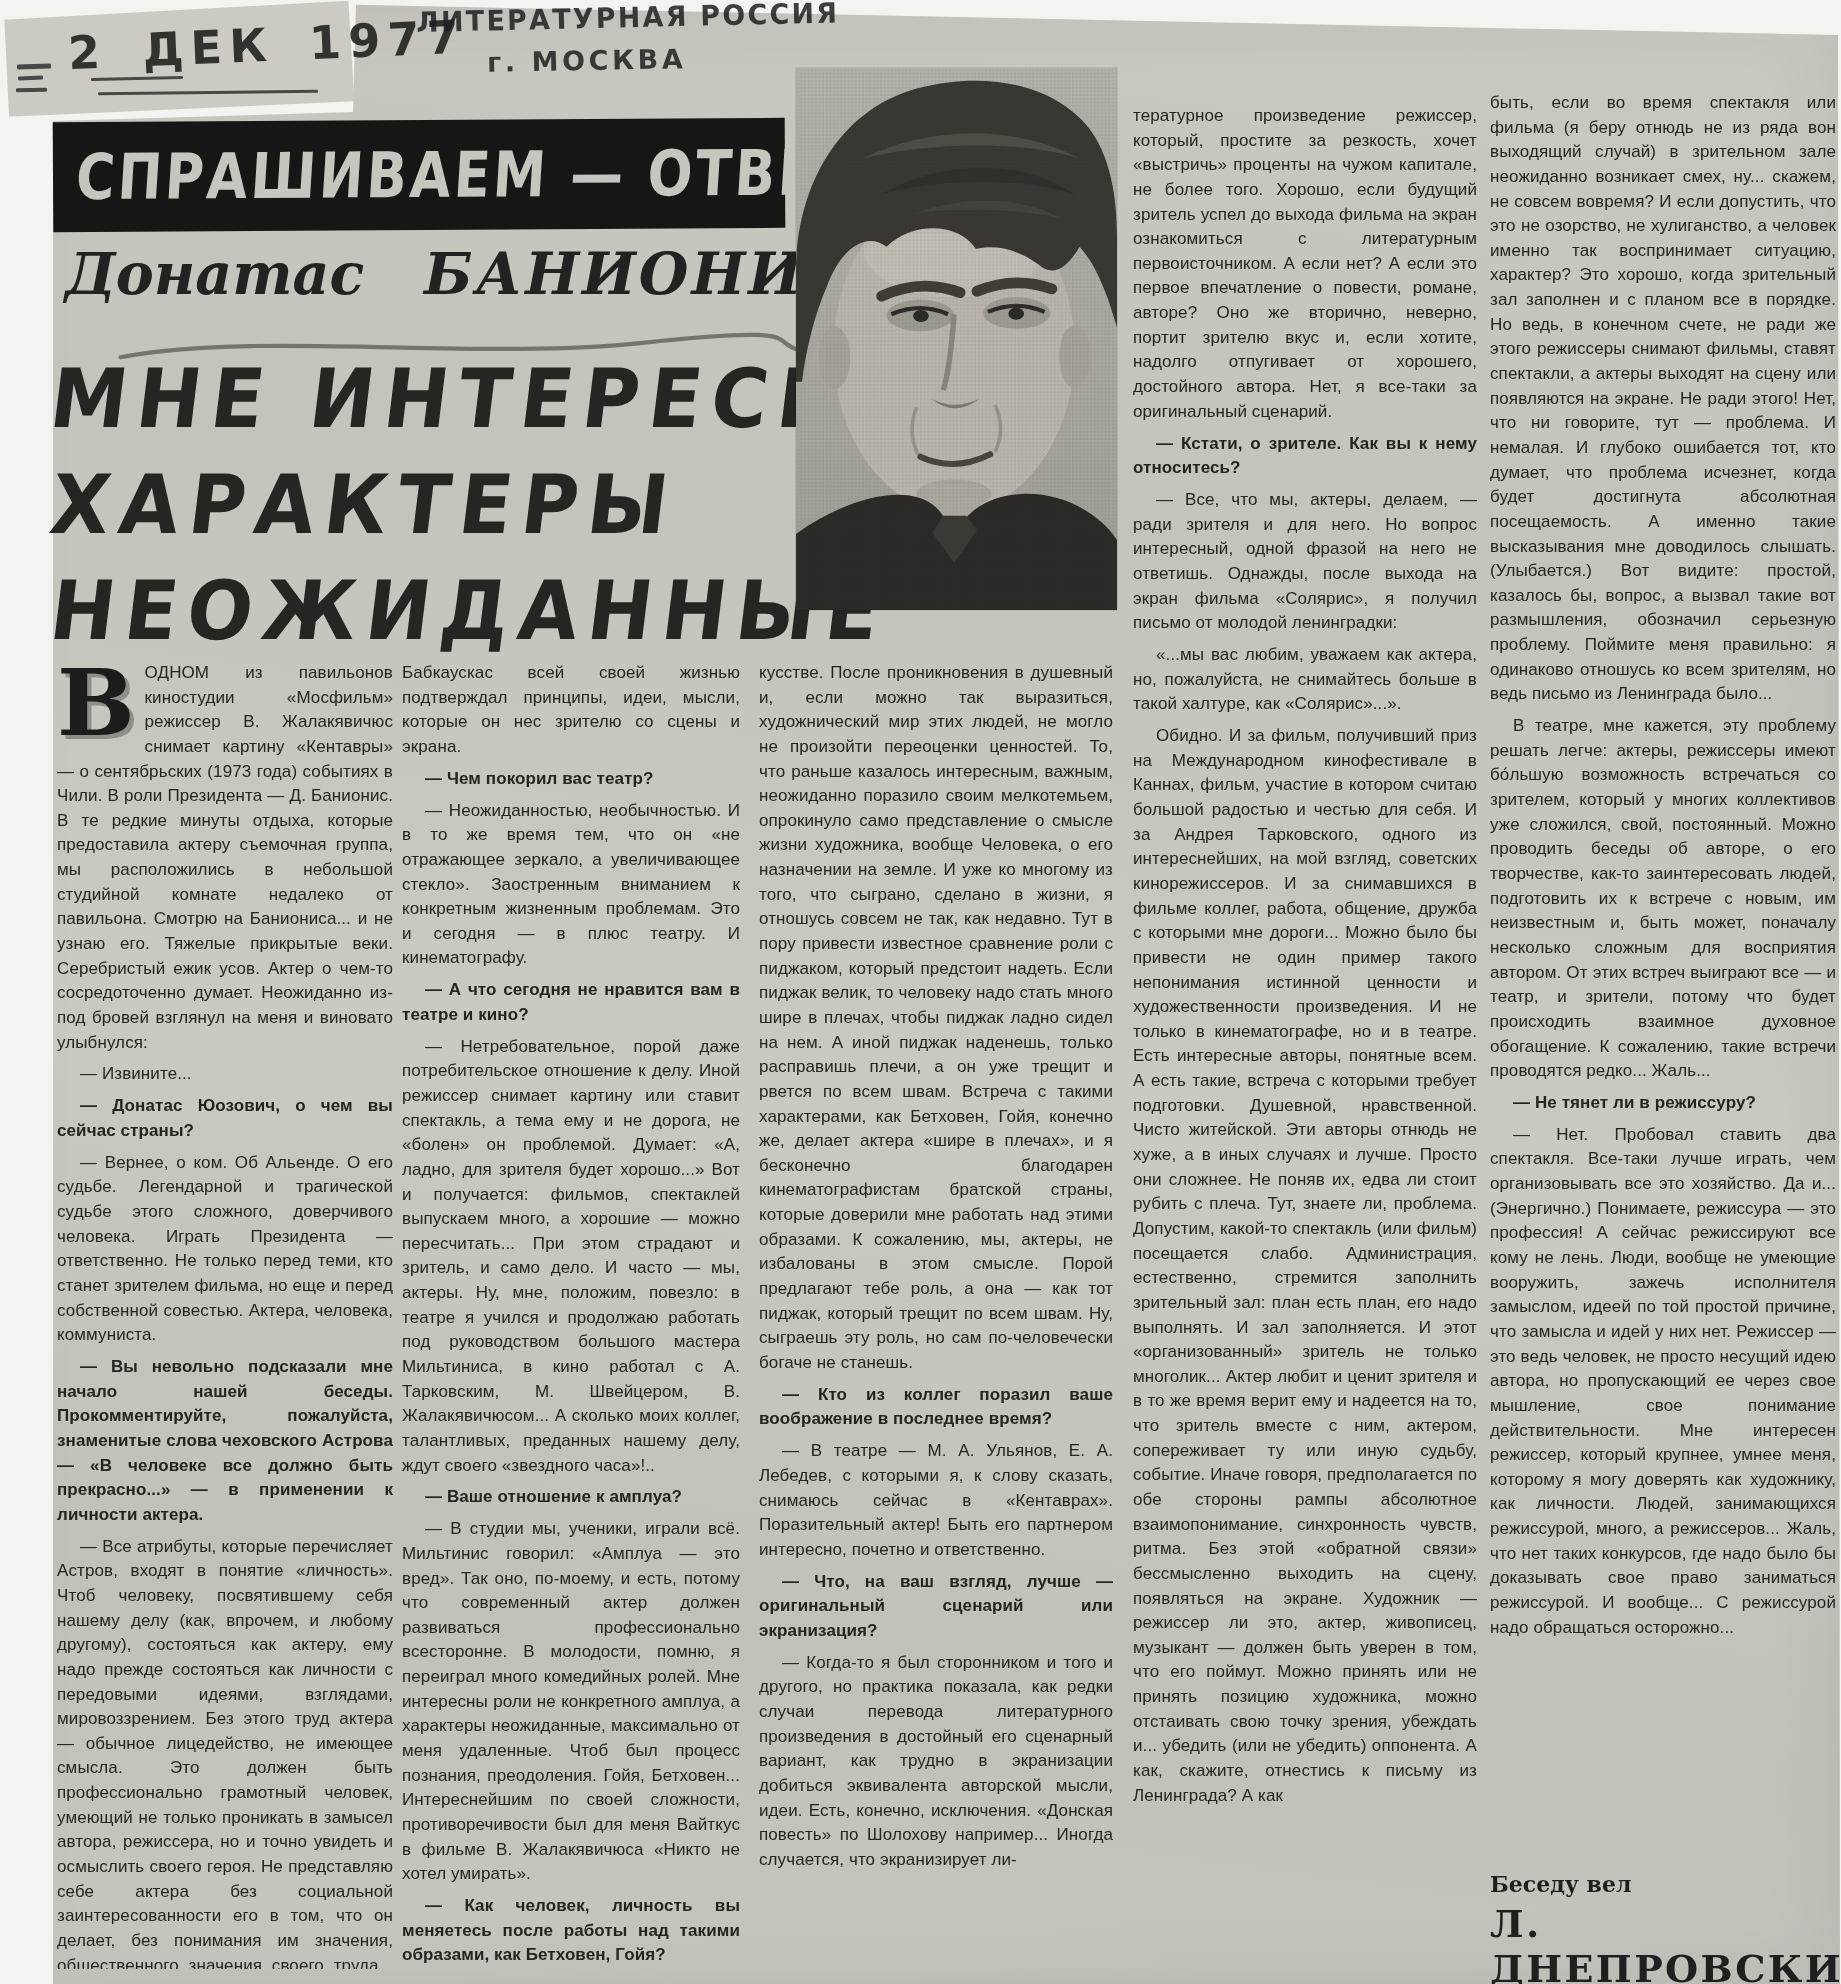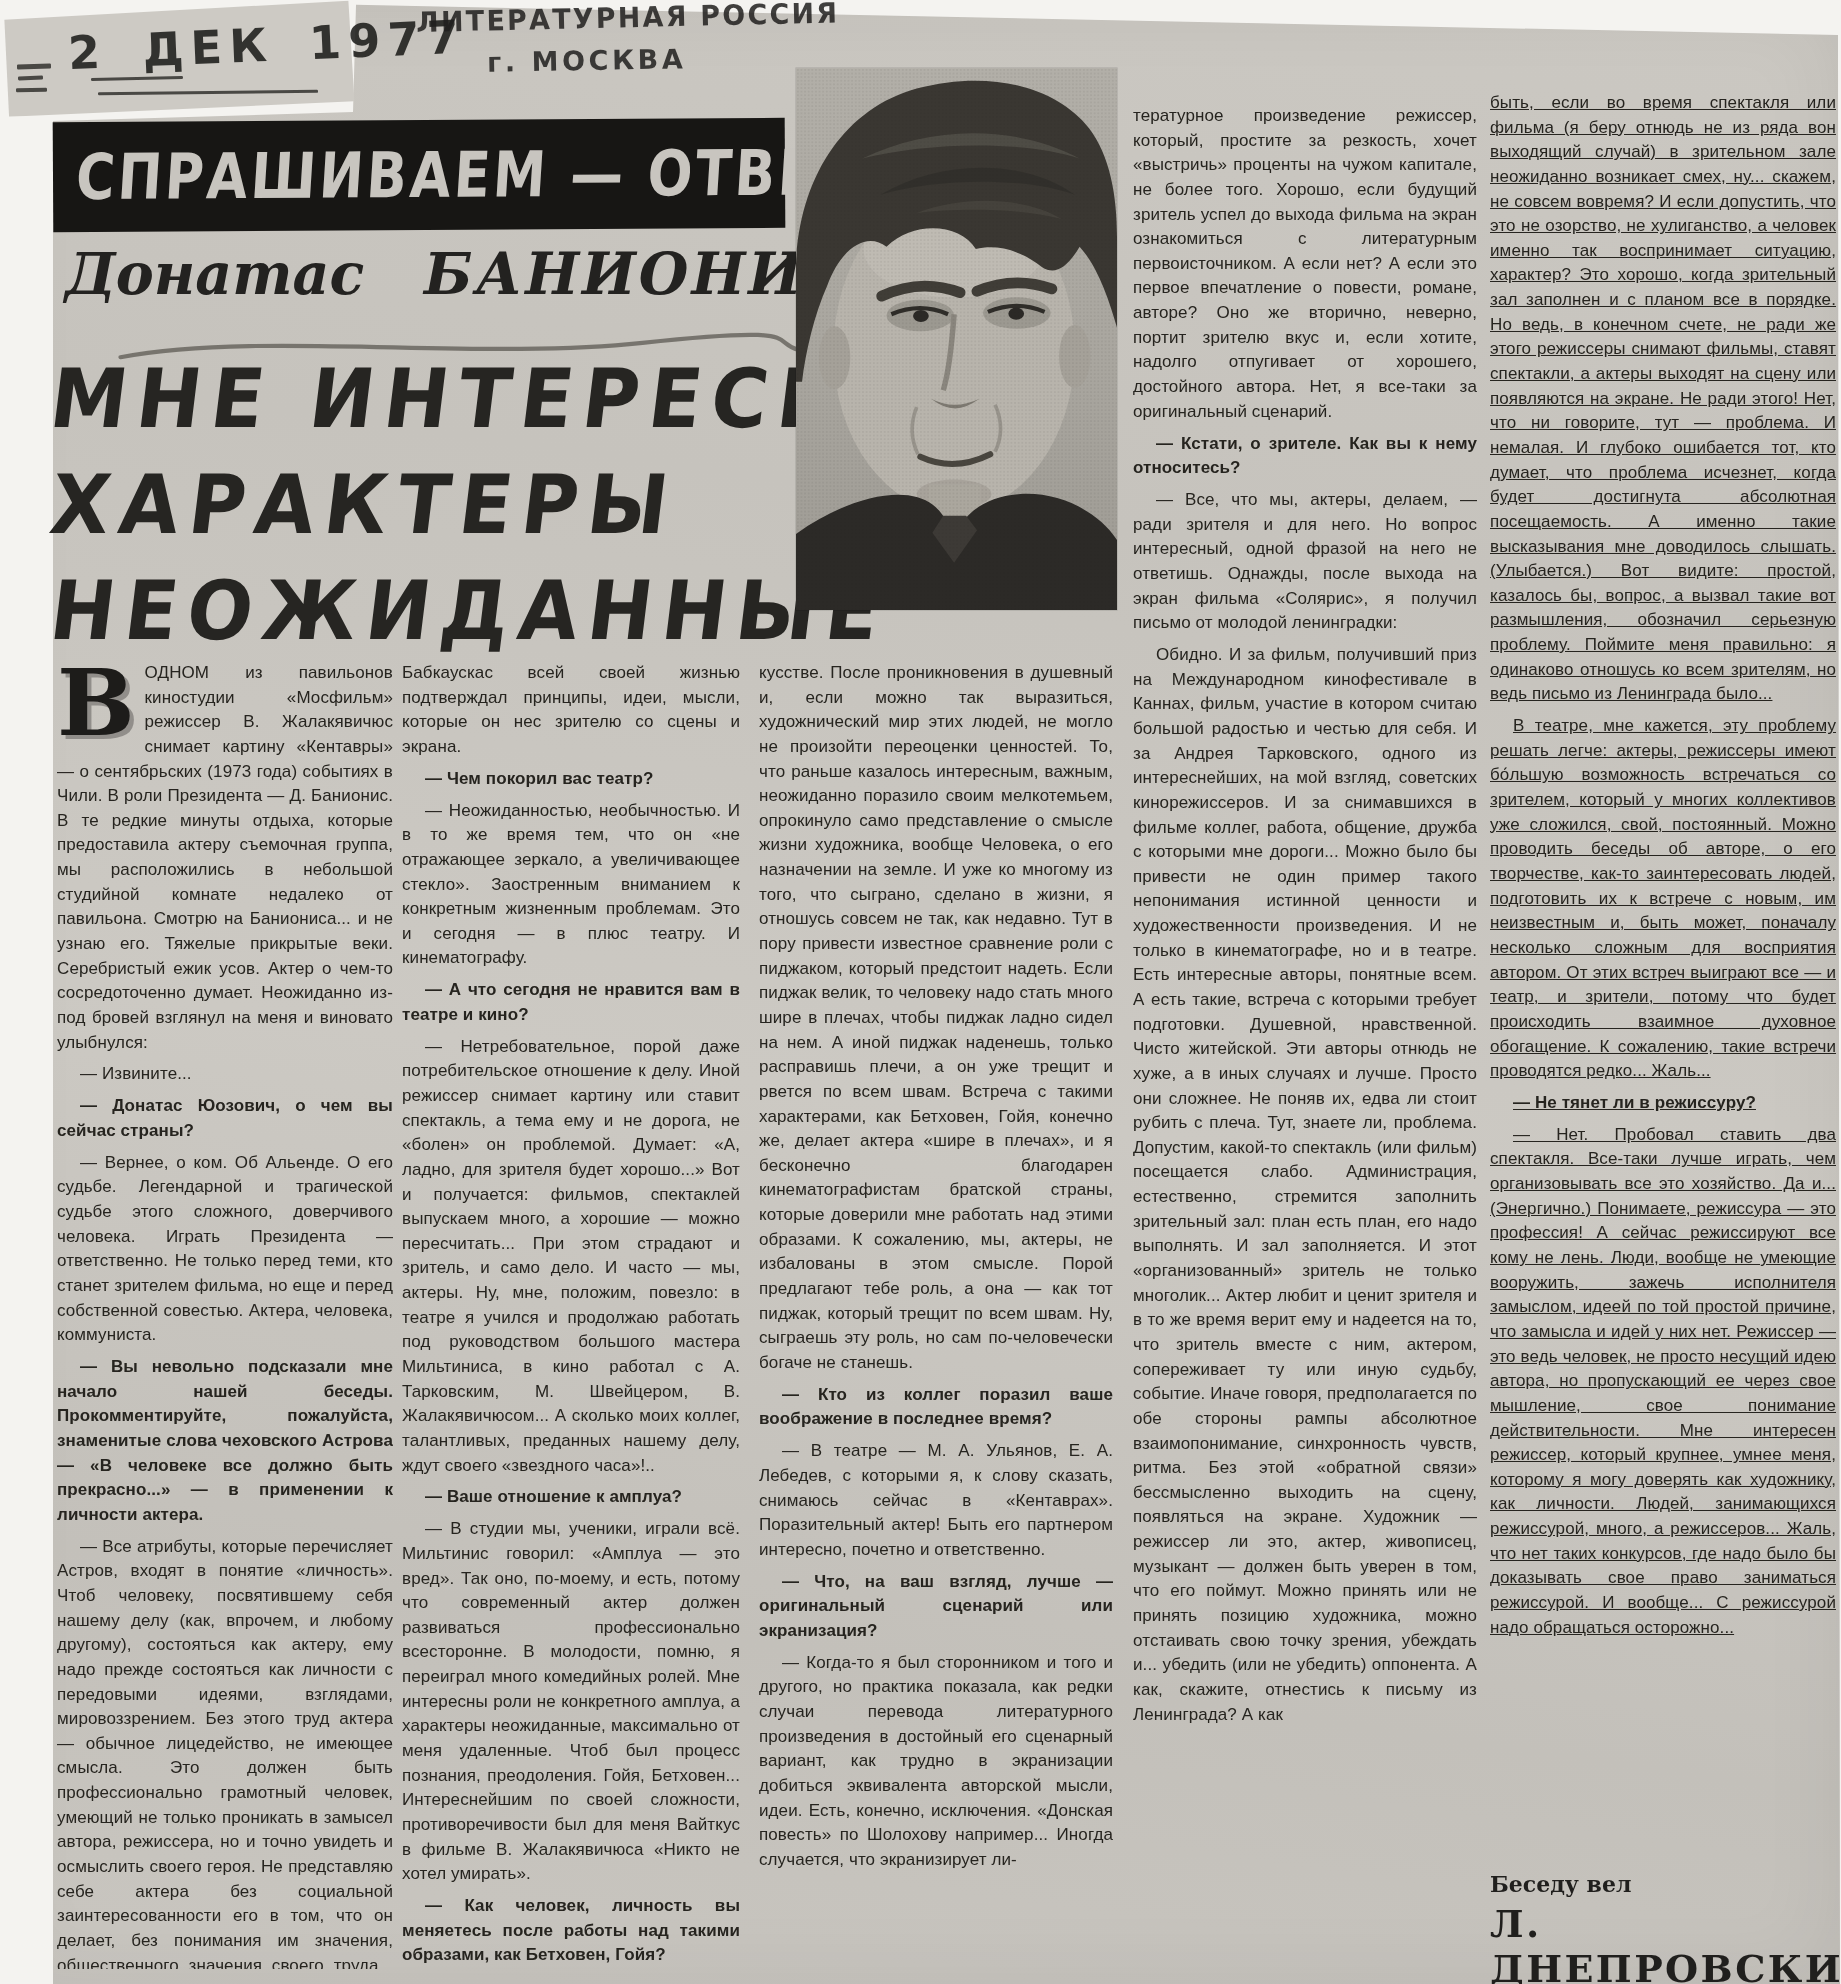--- a/index.html
+++ b/index.html
@@ -51,21 +51,21 @@
   .col p{margin:0 0 7.2px;text-indent:23px;}
   .col p.kind-lead,.col p.kind-cont{text-indent:0;}
   .col p.kind-question{font-weight:bold;}
   .col p.kind-closing{font-weight:bold;}
   .dropcap{float:left;font-family:"DejaVu Serif",serif;font-weight:bold;font-size:92px;
     line-height:.8;margin:6px 9.7px 1.2px 0;color:#1d1c1a;text-shadow:4.2px 4.2px 0 rgba(29,28,26,.33);}
   #col1{left:57px;  top:661px;width:336px;height:1308px;}
   #col2{left:402px; top:661px;width:338px;height:1308px;}
   #col3{left:759px;top:661px;width:354px;height:1308px;}
   #col4{left:1133px;top:104px; width:344px;height:1879px;}
-  #col5{left:1490px;top:91px; width:346px;height:1770px;text-decoration:underline;}
+  #col5{left:1490px;top:91px; width:346px;height:1770px;}
 
   
   .credit{position:absolute;left:1490px;top:1871px;width:346px;
     font-family:"DejaVu Serif",serif;font-weight:bold;color:#201f1d;}
   .credit .label{font-size:22px;padding-right:24px;}
   .credit .name{font-size:38px;letter-spacing:2.4px;margin-top:3.6px;}
 </style>
 </head>
 <body>
 
@@ -173,20 +173,21 @@
       <p class="para kind-cont">кусстве. После проникновения в душевный и, если можно так выразиться, художнический мир этих людей, не могло не произойти переоценки ценностей. То, что раньше казалось интересным, важным, неожиданно поразило своим мелкотемьем, опрокинуло само представление о смысле жизни художника, вообще Человека, о его назначении на земле. И уже ко многому из того, что сыграно, сделано в жизни, я отношусь совсем не так, как недавно. Тут в пору привести известное сравнение роли с пиджаком, который предстоит надеть. Если пиджак велик, то человеку надо стать много шире в плечах, чтобы пиджак ладно сидел на нем. А иной пиджак наденешь, только расправишь плечи, а он уже трещит и рвется по всем швам. Встреча с такими характерами, как Бетховен, Гойя, конечно же, делает актера «шире в плечах», и я бесконечно благодарен кинематографистам братской страны, которые доверили мне работать над этими образами. К сожалению, мы, актеры, не избалованы в этом смысле. Порой предлагают тебе роль, а она — как тот пиджак, который трещит по всем швам. Ну, сыграешь эту роль, но сам по-человечески богаче не станешь.</p>
       <p class="para kind-question">— Кто из коллег поразил ваше воображение в последнее время?</p>
       <p class="para kind-speech">— В театре — М. А. Ульянов, Е. А. Лебедев, с которыми я, к слову сказать, снимаюсь сейчас в «Кентаврах». Поразительный актер! Быть его партнером интересно, почетно и ответственно.</p>
       <p class="para kind-question">— Что, на ваш взгляд, лучше — оригинальный сценарий или экранизация?</p>
       <p class="para kind-speech">— Когда-то я был сторонником и того и другого, но практика показала, как редки случаи перевода литературного произведения в достойный его сценарный вариант, как трудно в экранизации добиться эквивалента авторской мысли, идеи. Есть, конечно, исключения. «Донская повесть» по Шолохову например... Иногда случается, что экранизирует ли-</p>
     </div>
   <div class="col" id="col4">
       <p class="para kind-cont">тературное произведение режиссер, который, простите за резкость, хочет «выстричь» проценты на чужом капитале, не более того. Хорошо, если будущий зритель успел до выхода фильма на экран ознакомиться с литературным первоисточником. А если нет? А если это первое впечатление о повести, романе, авторе? Оно же вторично, неверно, портит зрителю вкус и, если хотите, надолго отпугивает от хорошего, достойного автора. Нет, я все-таки за оригинальный сценарий.</p>
       <p class="para kind-question">— Кстати, о зрителе. Как вы к нему относитесь?</p>
       <p class="para kind-speech">— Все, что мы, актеры, делаем, — ради зрителя и для него. Но вопрос интересный, одной фразой на него не ответишь. Однажды, после выхода на экран фильма «Солярис», я получил письмо от молодой ленинградки:</p>
+      <p class="para kind-quote">«...мы вас любим, уважаем как актера, но, пожалуйста, не снимайтесь больше в такой халтуре, как «Солярис»...».</p>
       <p class="para kind-speech">Обидно. И за фильм, получивший приз на Международном кинофестивале в Каннах, фильм, участие в котором считаю большой радостью и честью для себя. И за Андрея Тарковского, одного из интереснейших, на мой взгляд, советских кинорежиссеров. И за снимавшихся в фильме коллег, работа, общение, дружба с которыми мне дороги... Можно было бы привести не один пример такого непонимания истинной ценности и художественности произведения. И не только в кинематографе, но и в театре. Есть интересные авторы, понятные всем. А есть такие, встреча с которыми требует подготовки. Душевной, нравственной. Чисто житейской. Эти авторы отнюдь не хуже, а в иных случаях и лучше. Просто они сложнее. Не поняв их, едва ли стоит рубить с плеча. Тут, знаете ли, проблема. Допустим, какой-то спектакль (или фильм) посещается слабо. Администрация, естественно, стремится заполнить зрительный зал: план есть план, его надо выполнять. И зал заполняется. И этот «организованный» зритель не только многолик... Актер любит и ценит зрителя и в то же время верит ему и надеется на то, что зритель вместе с ним, актером, сопереживает ту или иную судьбу, событие. Иначе говоря, предполагается по обе стороны рампы абсолютное взаимопонимание, синхронность чувств, ритма. Без этой «обратной связи» бессмысленно выходить на сцену, появляться на экране. Художник — режиссер ли это, актер, живописец, музыкант — должен быть уверен в том, что его поймут. Можно принять или не принять позицию художника, можно отстаивать свою точку зрения, убеждать и... убедить (или не убедить) оппонента. А как, скажите, отнестись к письму из Ленинграда? А как</p>
     </div>
   <div class="col" id="col5">
       <p class="para kind-cont">быть, если во время спектакля или фильма (я беру отнюдь не из ряда вон выходящий случай) в зрительном зале неожиданно возникает смех, ну... скажем, не совсем вовремя? И если допустить, что это не озорство, не хулиганство, а человек именно так воспринимает ситуацию, характер? Это хорошо, когда зрительный зал заполнен и с планом все в порядке. Но ведь, в конечном счете, не ради же этого режиссеры снимают фильмы, ставят спектакли, а актеры выходят на сцену или появляются на экране. Не ради этого! Нет, что ни говорите, тут — проблема. И немалая. И глубоко ошибается тот, кто думает, что проблема исчезнет, когда будет достигнута абсолютная посещаемость. А именно такие высказывания мне доводилось слышать. (Улыбается.) Вот видите: простой, казалось бы, вопрос, а вызвал такие вот размышления, обозначил серьезную проблему. Поймите меня правильно: я одинаково отношусь ко всем зрителям, но ведь письмо из Ленинграда было...</p>
       <p class="para kind-speech">В театре, мне кажется, эту проблему решать легче: актеры, режиссеры имеют бо́льшую возможность встречаться со зрителем, который у многих коллективов уже сложился, свой, постоянный. Можно проводить беседы об авторе, о его творчестве, как-то заинтересовать людей, подготовить их к встрече с новым, им неизвестным и, быть может, поначалу несколько сложным для восприятия автором. От этих встреч выиграют все — и театр, и зрители, потому что будет происходить взаимное духовное обогащение. К сожалению, такие встречи проводятся редко... Жаль...</p>
       <p class="para kind-question">— Не тянет ли в режиссуру?</p>
       <p class="para kind-speech">— Нет. Пробовал ставить два спектакля. Все-таки лучше играть, чем организовывать все это хозяйство. Да и... (Энергично.) Понимаете, режиссура — это профессия! А сейчас режиссируют все кому не лень. Люди, вообще не умеющие вооружить, зажечь исполнителя замыслом, идеей по той простой причине, что замысла и идей у них нет. Режиссер — это ведь человек, не просто несущий идею автора, но пропускающий ее через свое мышление, свое понимание действительности. Мне интересен режиссер, который крупнее, умнее меня, которому я могу доверять как художнику, как личности. Людей, занимающихся режиссурой, много, а режиссеров... Жаль, что нет таких конкурсов, где надо было бы доказывать свое право заниматься режиссурой. И вообще... С режиссурой надо обращаться осторожно...</p>
     </div>
 
   <div class="credit">

